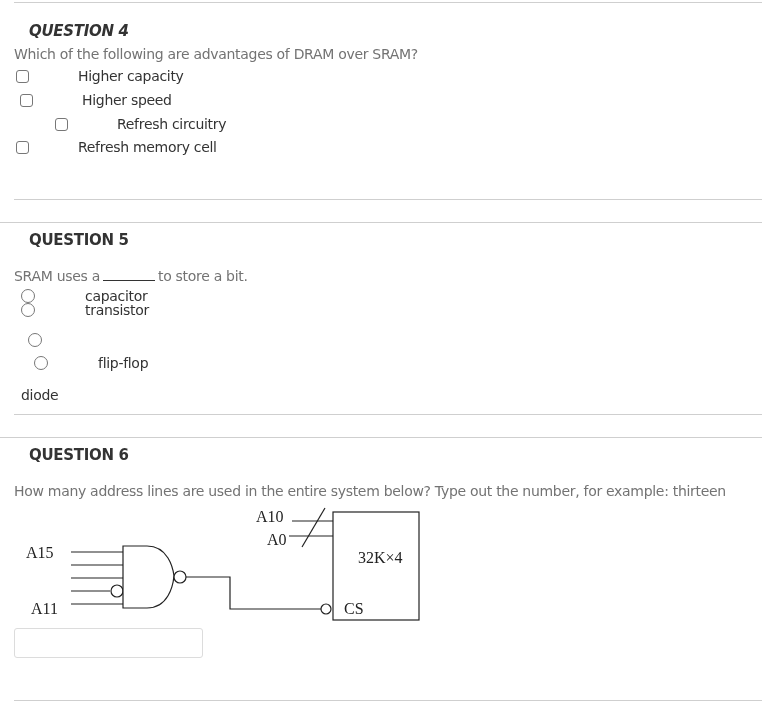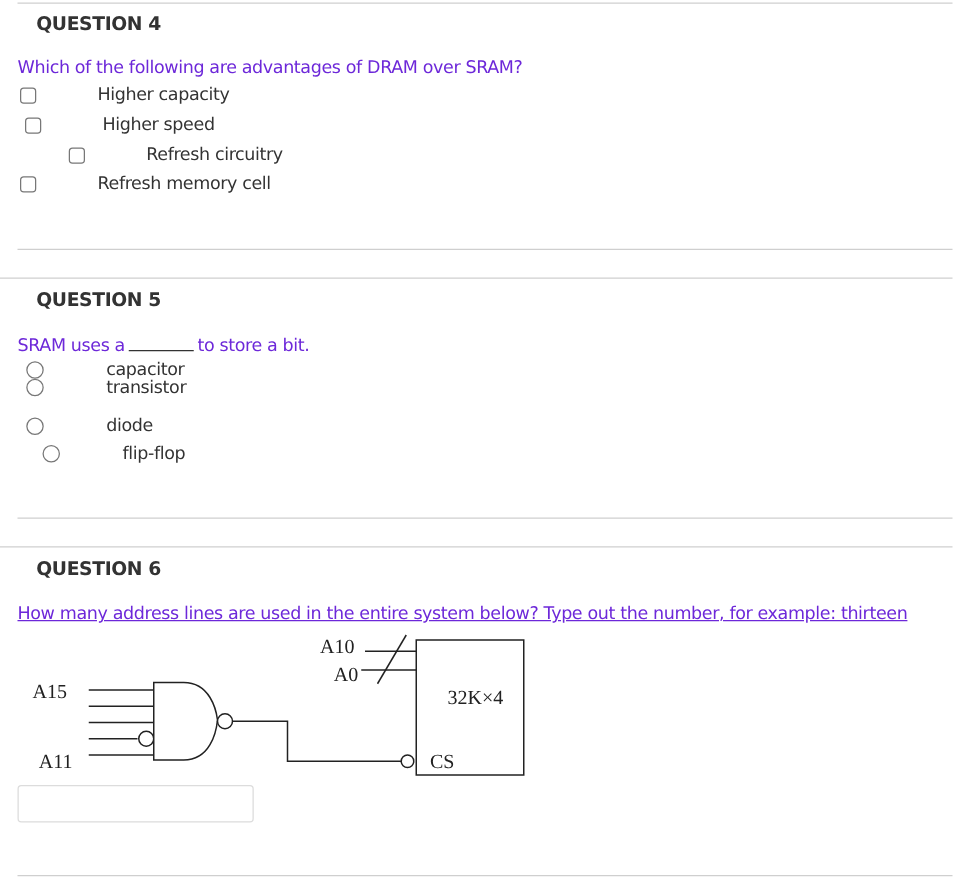--- a/index.html
+++ b/index.html
@@ -5,21 +5,21 @@
     html, body { margin: 0; padding: 0; background: #ffffff; }
     body {
       width: 762px; height: 706px; position: relative; overflow: hidden;
       font-family: "DejaVu Sans", sans-serif; color: #222;
     }
     .hr { position: absolute; height: 1px; background: #cfcfcf; right: 0; }
     .qtitle {
       position: absolute; left: 29px; font-weight: bold; font-size: 15px;
       color: #333; letter-spacing: -0.3px;
     }
-    .qtext { position: absolute; left: 14px; font-size: 14px; color: #6d28d9; letter-spacing: -0.3px; white-space: nowrap; }
+    .qtext { position: absolute; left: 14px; font-size: 14px; color: #737373; letter-spacing: -0.3px; white-space: nowrap; }
     .opt { position: absolute; font-size: 14px; color: #333; display: flex; align-items: center; letter-spacing: -0.3px; gap: 40px; }
     .cb {
       width: 11px; height: 11px; border: 1.5px solid #777; border-radius: 3px;
       display: inline-block; margin-right: 9px; background: #fff; cursor: pointer;
     }
     .rb {
       width: 12px; height: 12px; border: 1px solid #777; border-radius: 50%;
       display: inline-block; margin-right: 10px; background: #fff; cursor: pointer;
     }
     .blank { display: inline-block; width: 52px; border-bottom: 1px solid #333; margin: 0 3px; height: 12px; vertical-align: baseline; }
@@ -29,21 +29,21 @@
       font-size: 14px; padding: 4px 8px; outline: none; background: #fff;
     }
     svg text { font-family: "Liberation Serif", serif; }
   </style>
 </head>
 <body>
 
 <div class="hr" style="top:2px; left:14px;"></div>
 
 <div>
-  <div class="qtitle" style="top:10px;">QUESTION 4</div>
+  <div class="qtitle" style="top:22px;font-style:italic;">QUESTION 4</div>
   <div class="qtext" style="top:46px;">Which of the following are advantages of DRAM over SRAM?</div>
 
   <label class="opt" style="left:16px; top:68px;">
     <span class="cb"></span>
     <span>Higher capacity</span>
   </label>
   <label class="opt" style="left:4px; top:92px;padding-left:16px;">
     <span class="cb"></span>
     <span>Higher speed</span>
   </label>
@@ -67,36 +67,36 @@
   </div>
 
   <label class="opt" style="left:21px; top:288px;">
     <span class="rb"></span>
     <span>capacitor</span>
   </label>
   <label class="opt" style="left:21px; top:302px;text-align:right;">
     <span class="rb"></span>
     <span>transistor</span>
   </label>
-  <label class="opt" style="left:21px; top:333px;">
+  <label class="opt" style="left:21px; top:333px;flex-direction:column;">
     <span class="rb"></span>
     <span>diode</span>
   </label>
   <label class="opt" style="left:34px; top:355px;">
     <span class="rb"></span>
     <span>flip-flop</span>
   </label>
 </div>
 
 <div class="hr" style="top:414px; left:14px;"></div>
 <div class="hr" style="top:437px; left:0px;"></div>
 
 <div>
   <div class="qtitle" style="top:446px;text-align:right;">QUESTION 6</div>
-  <div class="qtext" style="top:483px;text-decoration:underline;">How many address lines are used in the entire system below? Type out the number, for example: thirteen</div>
+  <div class="qtext" style="top:483px;">How many address lines are used in the entire system below? Type out the number, for example: thirteen</div>
 
   <svg width="762" height="120" style="position:absolute; left:0; top:502px;" xmlns="http://www.w3.org/2000/svg">
     <g stroke="#222" stroke-width="1.2" fill="none">
 
       <line x1="71" y1="50" x2="123" y2="50"></line>
       <line x1="71" y1="63" x2="123" y2="63"></line>
       <line x1="71" y1="76" x2="123" y2="76"></line>
       <line x1="71" y1="89" x2="110" y2="89"></line>
       <line x1="71" y1="102" x2="123" y2="102"></line>
 

